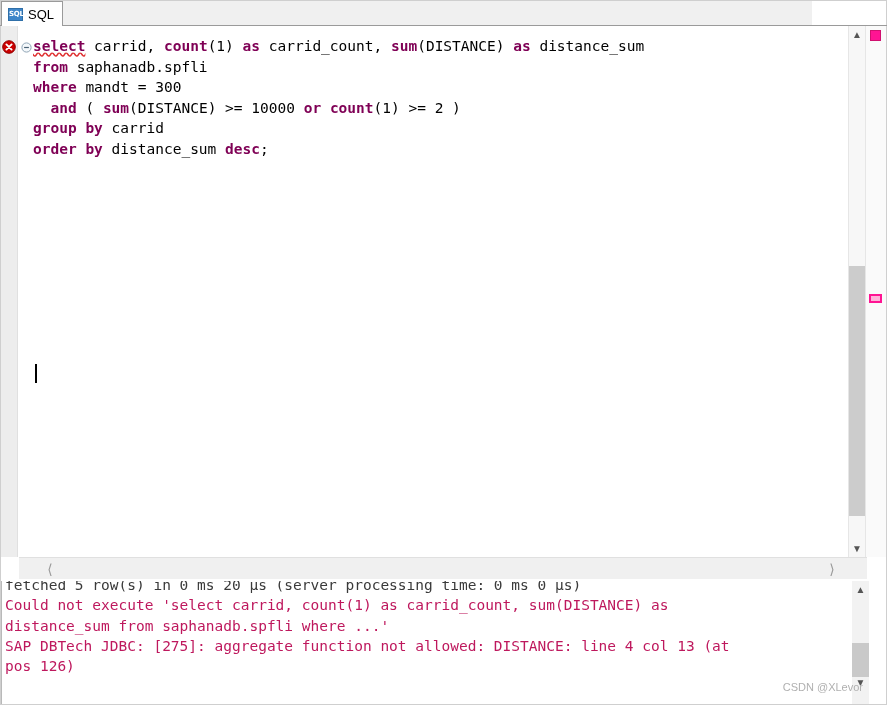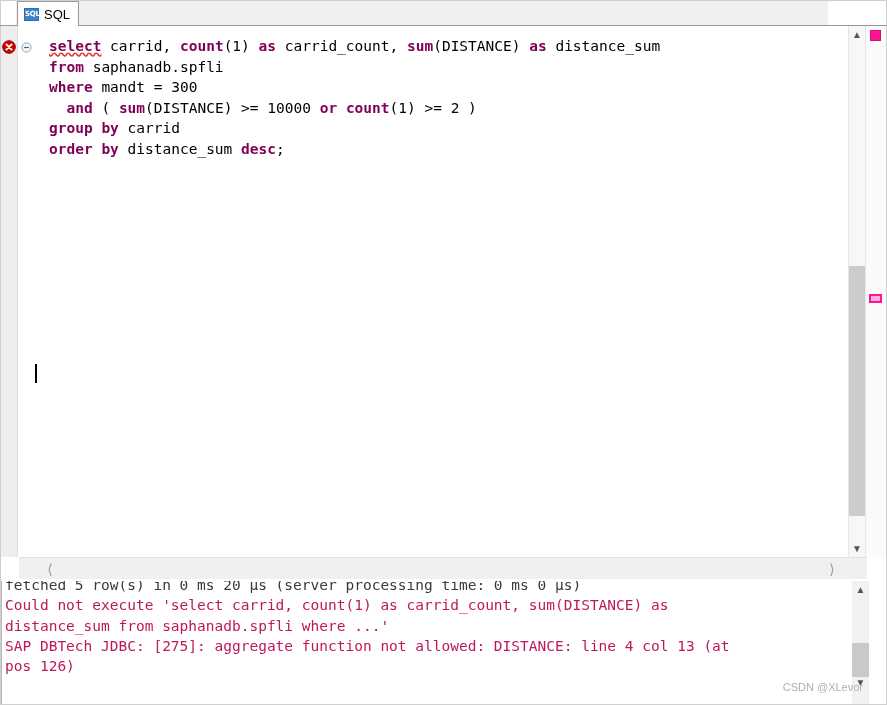--- a/index.html
+++ b/index.html
@@ -15,21 +15,20 @@
     position: relative;
   }
 
   
   .tabbar {
     position: absolute;
     left: 0; top: 0;
     width: 812px; height: 26px;
     background: #f0f0f0;
     box-sizing: border-box;
-    margin-left: 16px;
   }
   .tab {
     position: absolute;
     left: 1px; top: 1px;
     height: 25px;
     padding: 0 8px 0 6px;
     background: #ffffff;
     border: 1px solid #9a9a9a;
     border-bottom: none;
     box-sizing: border-box;
@@ -103,21 +102,21 @@
   .code-area {
     position: absolute;
     left: 33px; top: 0;
     width: 815px;
     height: 531px;
     background: #ffffff;
     overflow: hidden;
   }
   .code {
     position: absolute;
-    left: 16px; top: 10px;
+    left: 0; top: 10px;
     font-family: "DejaVu Sans Mono", "Liberation Mono", monospace;
     font-size: 14.5px;
     line-height: 20.6px;
     color: #000000;
     white-space: pre;
   }
   .kw { color: #7f0055; font-weight: bold; }
   .squig {
     text-decoration: underline wavy #e03030;
     text-decoration-skip-ink: none;

